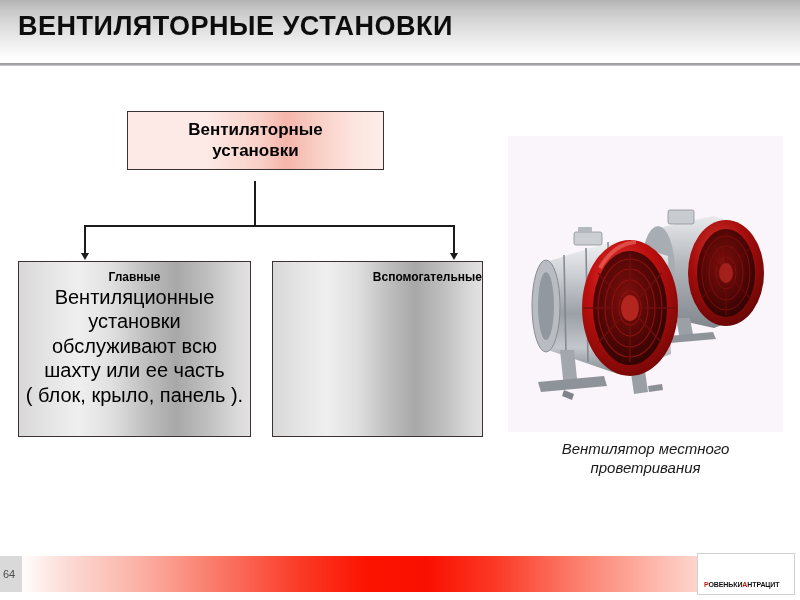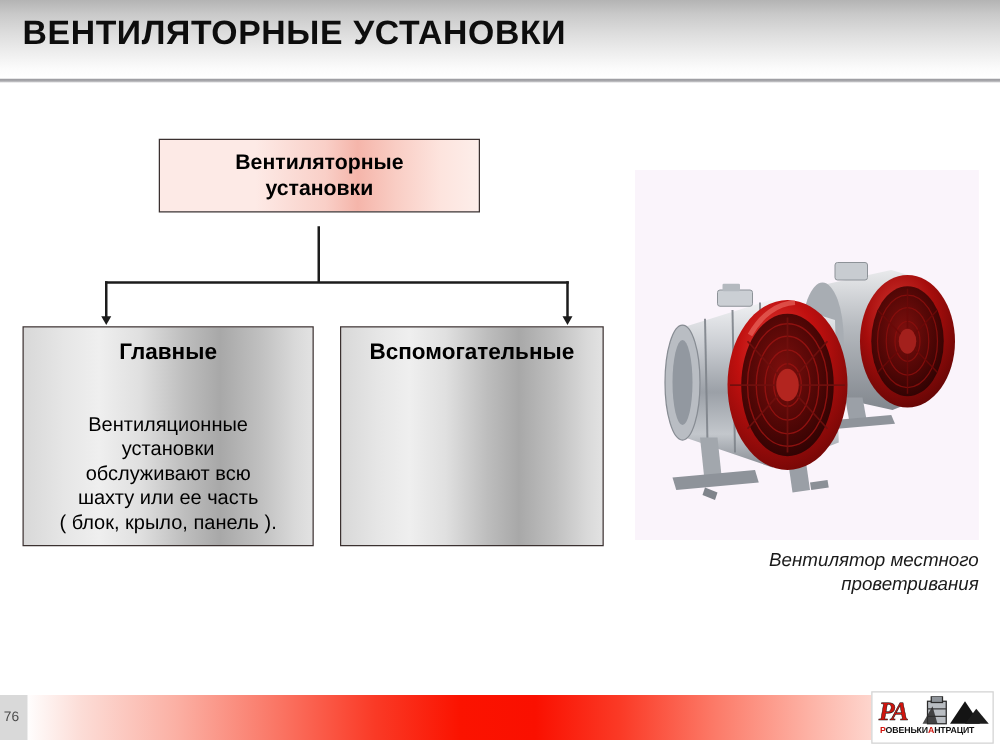--- a/index.html
+++ b/index.html
@@ -99,34 +99,33 @@
   }
   #node-main {
     left: 18px; top: 195px;
     width: 233px; height: 176px;
   }
   #node-aux {
     left: 272px; top: 195px;
     width: 211px; height: 176px;
   }
   .node-heading {
-    font-size: 18px;
+    font-size: 12px;
     font-weight: bold;
     display: block;
     line-height: 1.25;
   }
   .node-body {
-    font-size: 16px;
+    font-size: 20px;
     display: block;
     line-height: 1.22;
     white-space: pre-line;
-    margin-top: 38px;
   }
   #node-aux .node-body { white-space: pre-line; }
-  #node-aux { overflow: visible; }
+  #node-aux { overflow: visible; text-align: right; }
 
   
   .conn {
     position: absolute;
     background: #1c1c1c;
   }
   #conn-vert-root  { left: 254px; top: 115px; width: 2px; height: 45px; }
   #conn-horiz      { left: 84px;  top: 159px; width: 371px; height: 2px; }
   #conn-vert-left  { left: 84px;  top: 159px; width: 2px; height: 30px; }
   #conn-vert-right { left: 453px; top: 159px; width: 2px; height: 30px; }
@@ -151,21 +150,21 @@
     left: 0; top: 0;
     width: 275px; height: 296px;
     background: #faf4fb;
     overflow: hidden;
   }
   #photo-caption {
     position: absolute;
     left: 508px;
     top: 440px;
     width: 275px;
-    text-align: right;
+    text-align: center;
     font-style: italic;
     font-size: 15px;
     color: #1a1a1a;
     line-height: 1.25;
     white-space: pre-line;
     font-family: "Liberation Sans", sans-serif;
   }
 
   
   #footer-band {
@@ -377,31 +376,19 @@
         <path d="M92 132 A48 68 0 0 1 128 106" stroke="#f07a70" stroke-width="4" fill="none" opacity="0.55"></path>
       </g>
     </svg>
   </div>
 </div>
 <div id="photo-caption">Вентилятор местного
 проветривания</div>
 
 <div id="footer-band"></div>
 <div id="page-number-tab"></div>
-<div id="page-number">76</div>
+<div id="page-number">64</div>
 
 <div id="logo">
-  <div id="logo-mark">
-    <span id="logo-ra">РА</span>
-    <svg width="90" height="24" viewBox="0 0 90 24" style="position:absolute;left:0;top:0">
-      <polygon points="58,22 70,4 82,22" fill="#141414"></polygon>
-      <polygon points="70,22 79,10 89,22" fill="#1c1c1c"></polygon>
-      <rect x="40" y="4" width="15" height="18" fill="#b9bdc2" stroke="#2a2a2a" stroke-width="1"></rect>
-      <rect x="43" y="0" width="9" height="5" fill="#8f949a" stroke="#2a2a2a" stroke-width="1"></rect>
-      <line x1="40" y1="10" x2="55" y2="10" stroke="#3a3a3a" stroke-width="1"></line>
-      <line x1="40" y1="16" x2="55" y2="16" stroke="#3a3a3a" stroke-width="1"></line>
-      <polygon points="36,22 44,8 48,22" fill="#2d2d2d" opacity="0.85"></polygon>
-    </svg>
-  </div>
   <div id="logo-subtitle">
     <span class="accent">Р</span><span>ОВЕНЬКИ</span><span class="accent">А</span><span>НТРАЦИТ</span>
   </div>
 </div>
 
 </body></html>

